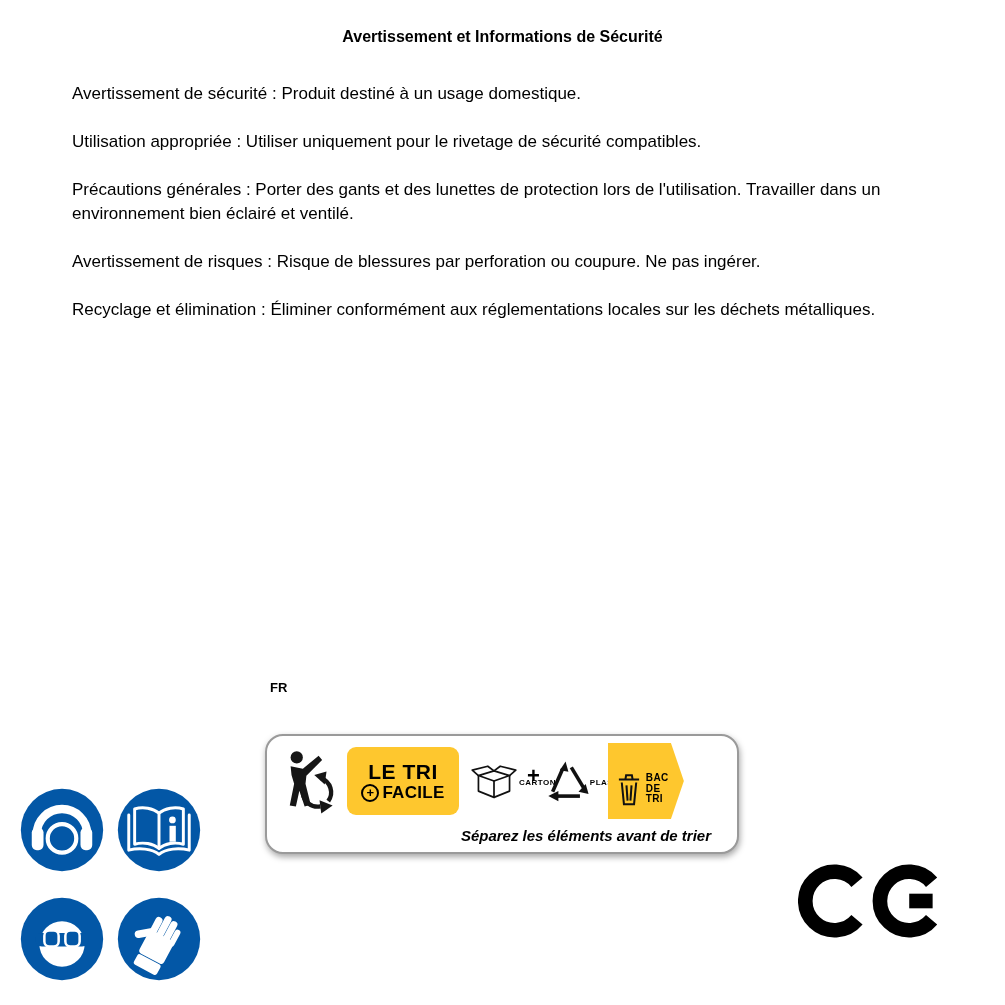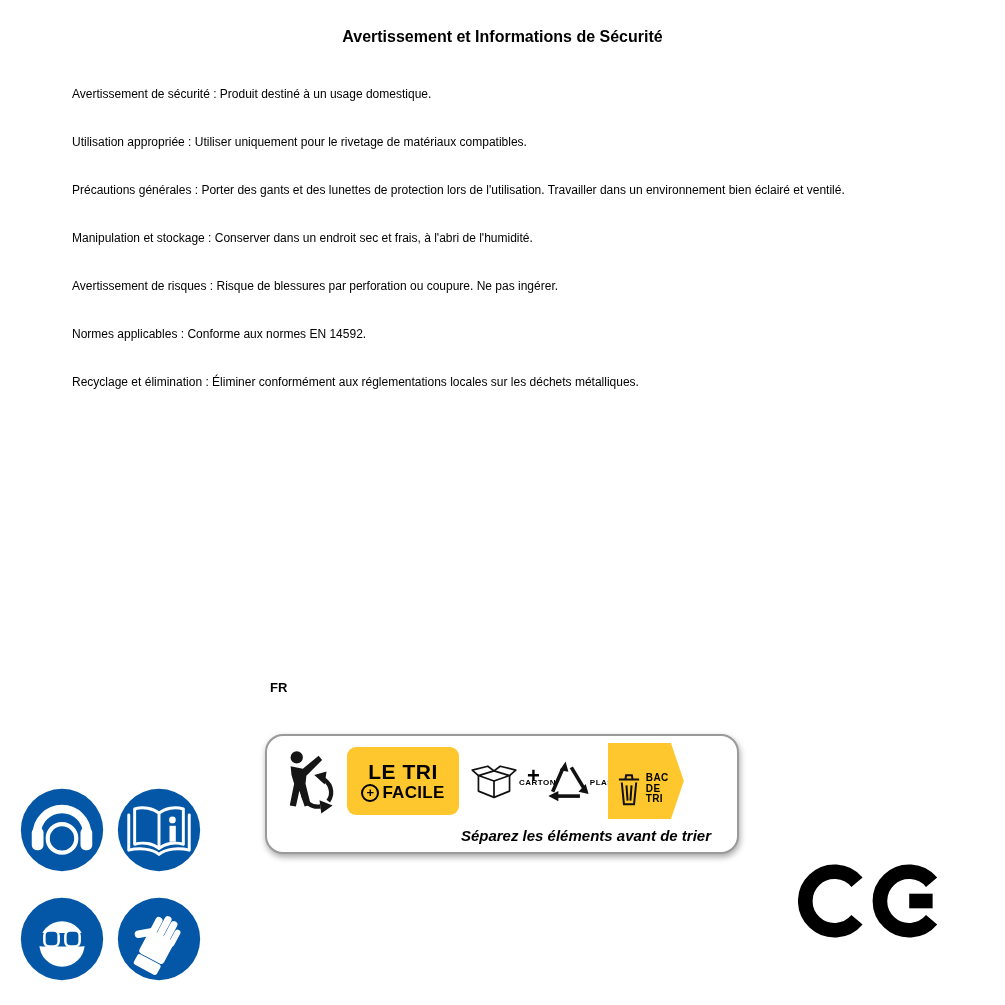--- a/index.html
+++ b/index.html
@@ -7,21 +7,21 @@
   .page {
     position:relative; width:1005px; height:989px; background:#fff;
     font-family:"Liberation Sans", sans-serif; color:#000; overflow:hidden;
   }
   .doc-title {
     position:absolute; top:28px; left:0; width:100%;
     text-align:center; font-size:16px; font-weight:bold;
   }
   .body-text {
     position:absolute; top:82px; left:72px; width:838px;
-    font-size:12px; line-height:24px;
+    font-size:17px; line-height:24px;
   }
   .body-text p { margin-bottom:24px; }
 
   
   .fr-label { position:absolute; left:270px; top:680px; font-size:13px; font-weight:bold; }
   .tri-banner {
     position:absolute; left:265px; top:734px; width:474px; height:120px;
     background:#fff; border:2px solid #9a9a9a; border-radius:18px;
     box-shadow:1px 3px 6px rgba(0,0,0,0.35);
   }
@@ -82,25 +82,23 @@
 </style>
 </head>
 <body>
 
 <div class="page">
 
   <h1 class="doc-title">Avertissement et Informations de Sécurité</h1>
 
   <div class="body-text">
     <p>Avertissement de sécurité : Produit destiné à un usage domestique.</p>
-    <p>Utilisation appropriée : Utiliser uniquement pour le rivetage de matériaux compatibles.</p>
+    <p>Utilisation appropriée : Utiliser uniquement pour le rivetage de sécurité compatibles.</p>
     <p>Précautions générales : Porter des gants et des lunettes de protection lors de l'utilisation. Travailler dans un environnement bien éclairé et ventilé.</p>
-    <p>Manipulation et stockage : Conserver dans un endroit sec et frais, à l'abri de l'humidité.</p>
     <p>Avertissement de risques : Risque de blessures par perforation ou coupure. Ne pas ingérer.</p>
-    <p>Normes applicables : Conforme aux normes EN 14592.</p>
     <p>Recyclage et élimination : Éliminer conformément aux réglementations locales sur les déchets métalliques.</p>
   </div>
 
   <div class="fr-label">FR</div>
 
   <div class="tri-banner">
     <div class="tri-row">
 
       <div class="triman">
         <svg viewBox="0 0 64 74" aria-hidden="true">

